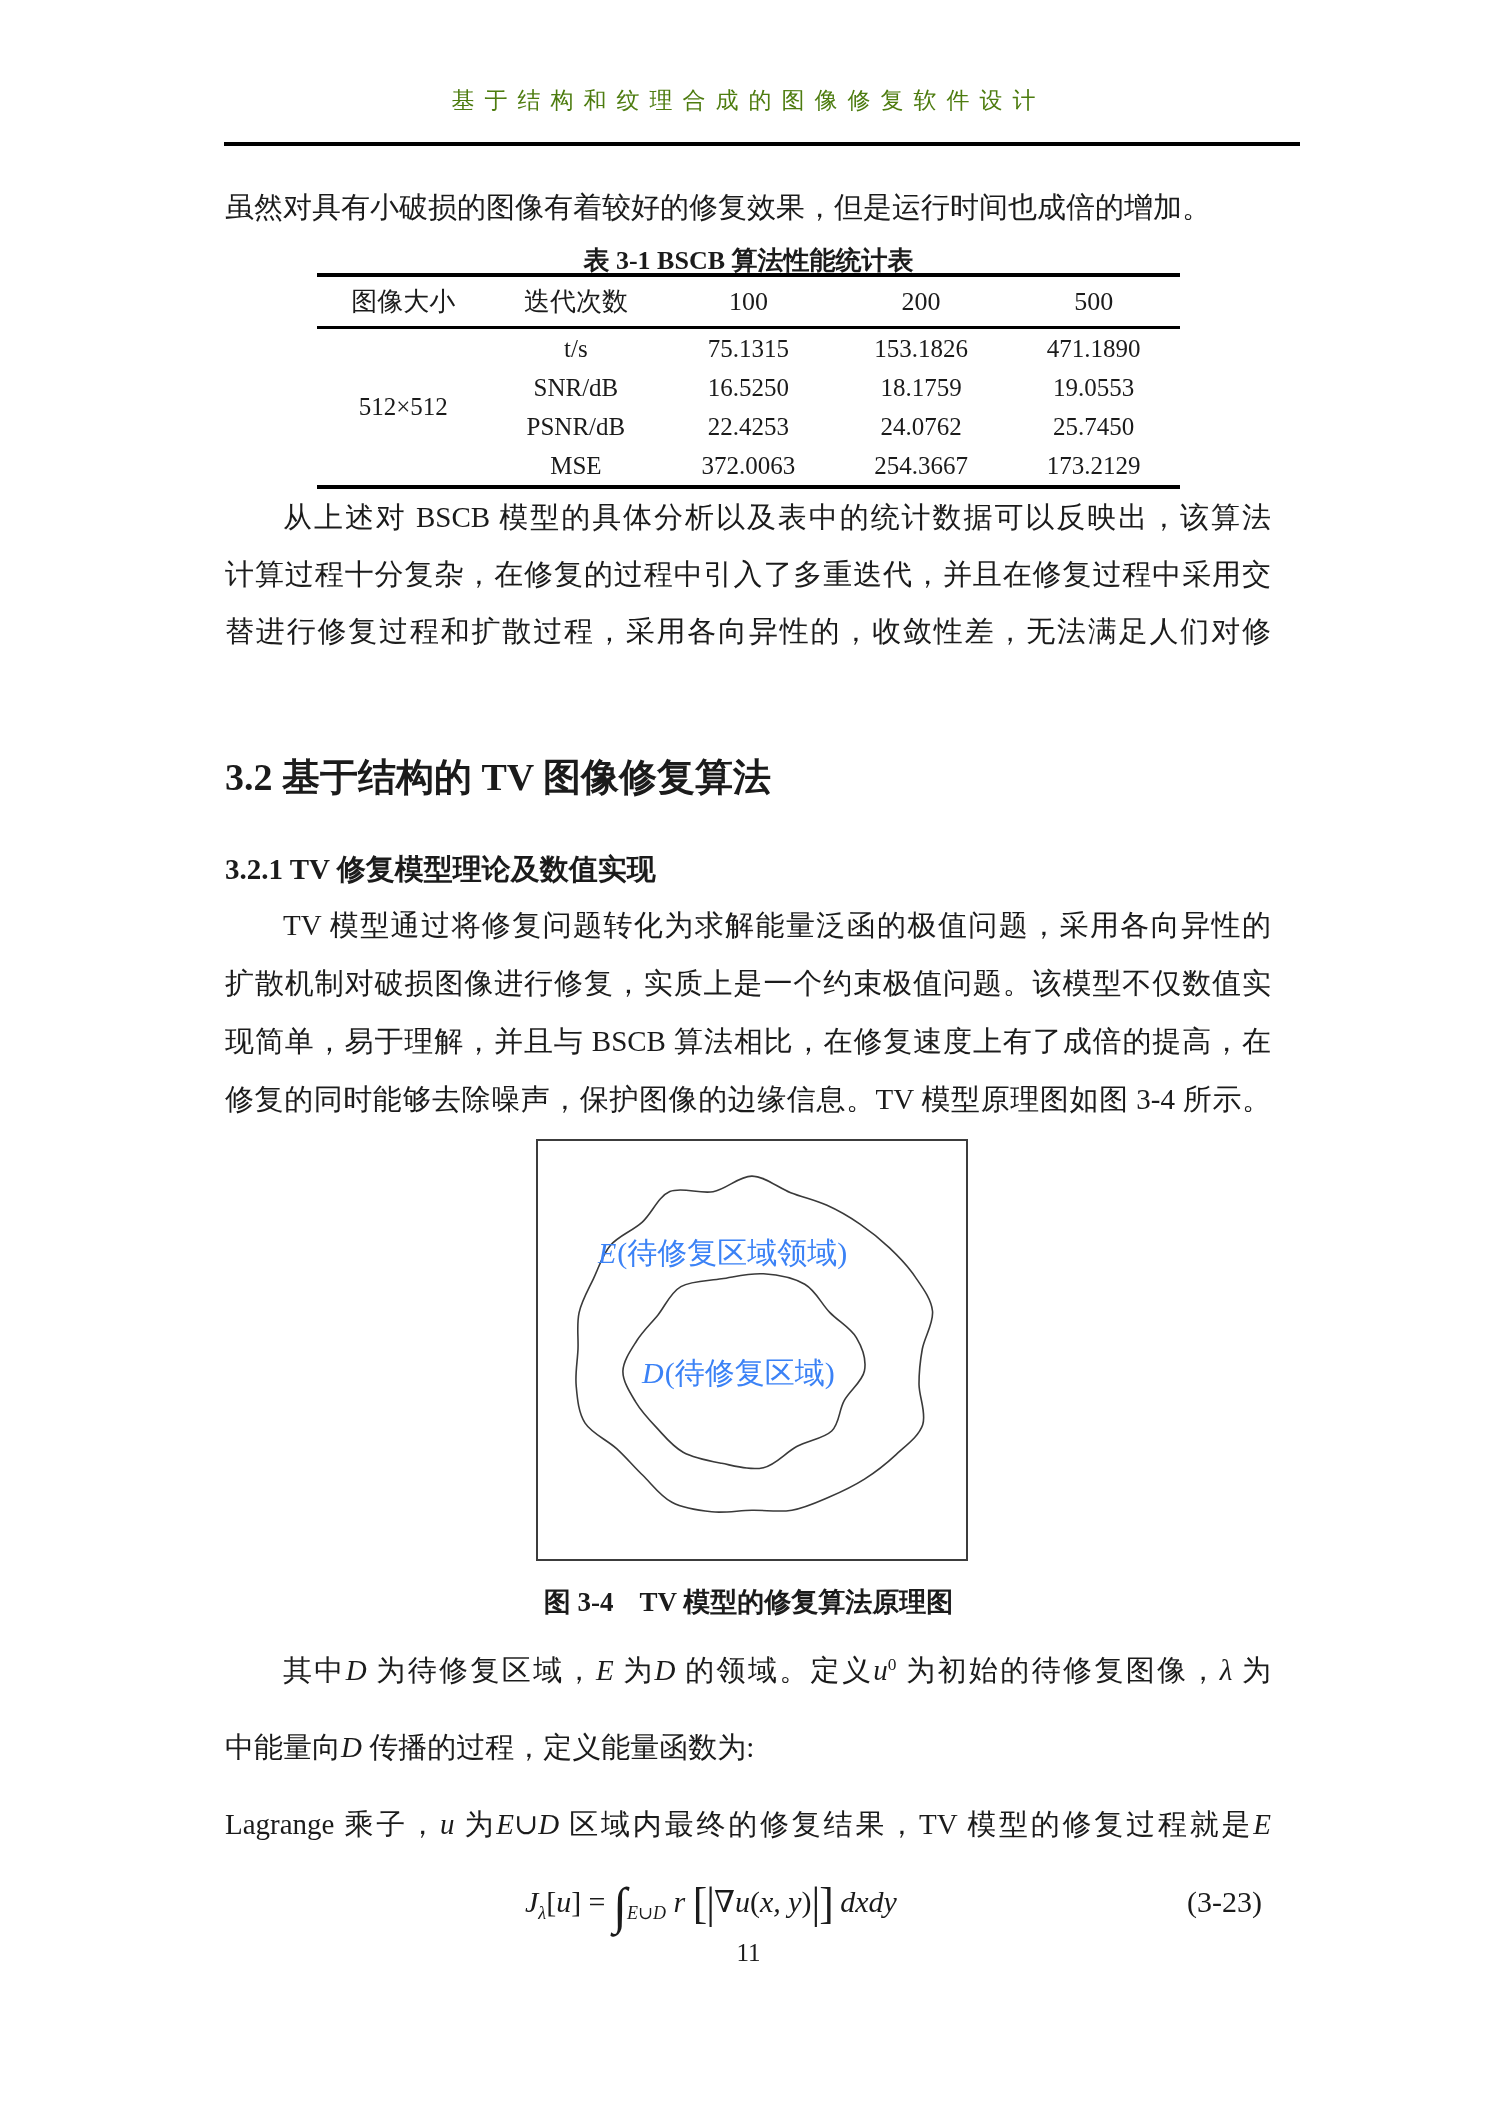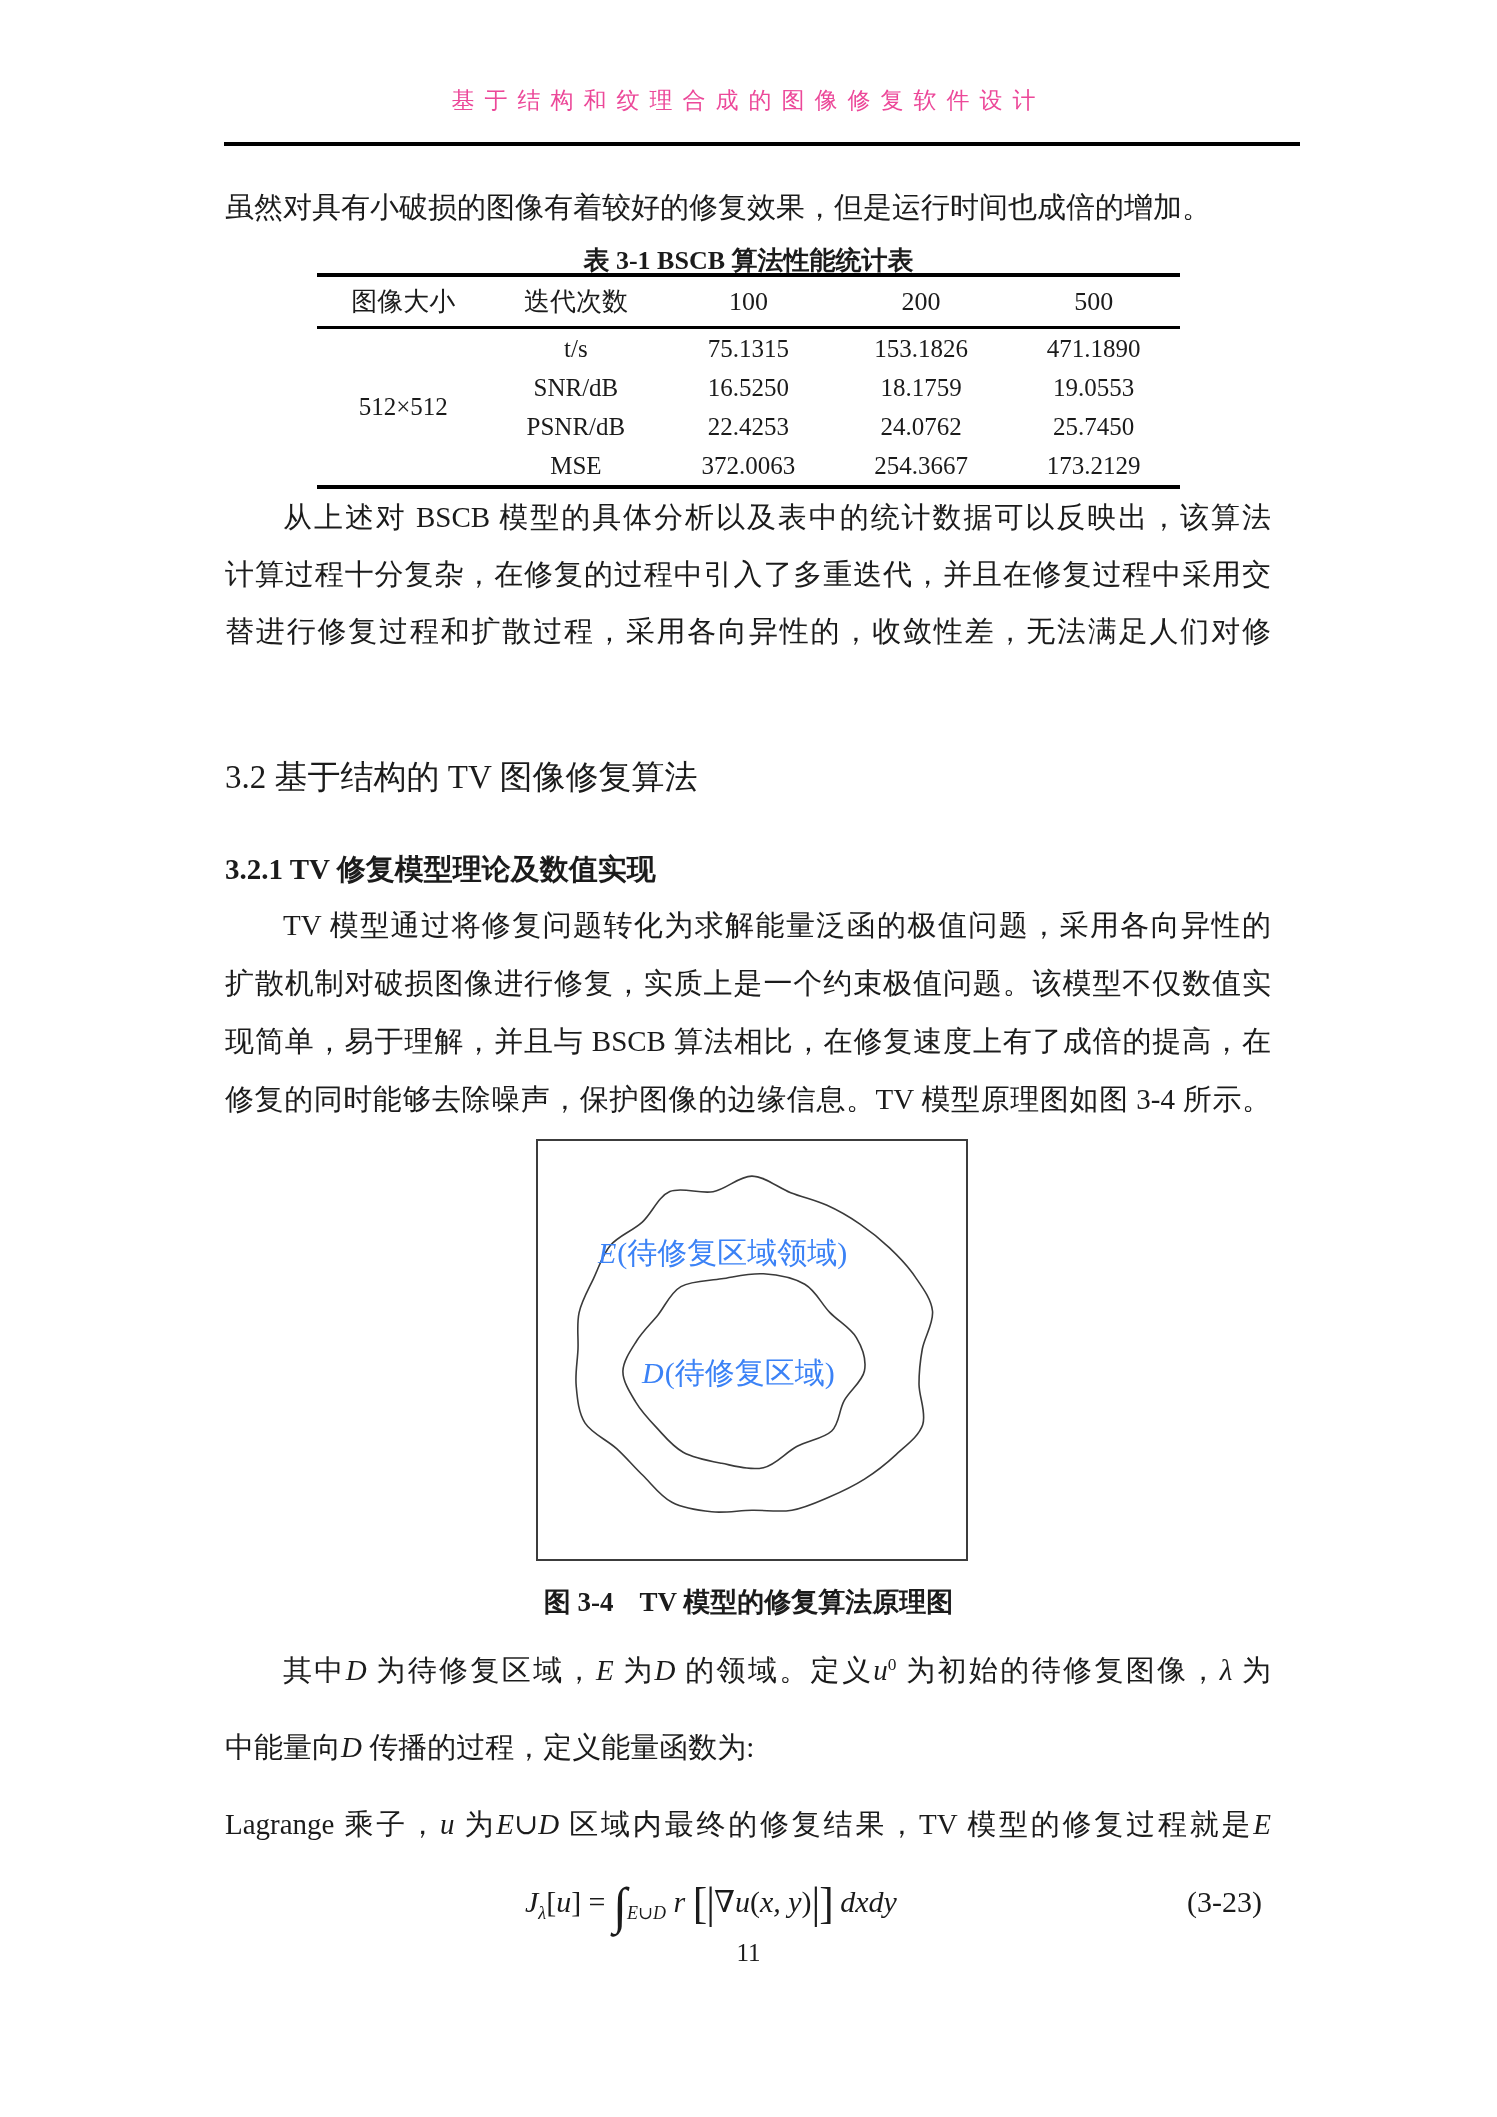--- a/index.html
+++ b/index.html
@@ -9,21 +9,21 @@
     margin:0 auto;
     background:#ffffff;
     font-family:"Liberation Serif","DejaVu Serif",serif;
     color:#1b1b1b;
     overflow:hidden;
   }
   
   .hdr-title{
     position:absolute;top:86px;left:0;width:100%;
     text-align:center;font-size:23px;line-height:30px;
-    letter-spacing:10px;color:#ec4899;
+    letter-spacing:10px;color:#4d7c0f;
   }
   .hdr-rule{
     position:absolute;top:142px;left:224px;width:1076px;height:4px;
     background:#000;
   }
   
   .bodyblock{position:absolute;left:225px;width:1046px;font-size:29px;}
   .line{
     text-align:justify;text-align-last:justify;text-justify:inter-character;
     white-space:nowrap;
@@ -49,21 +49,21 @@
   .tbl-body{
     display:grid;grid-template-columns:repeat(5,1fr);
     grid-auto-rows:39px;align-items:center;text-align:center;font-size:25px;
   }
   .cell-group{grid-column:1;grid-row:1 / span 4;}
   .c2{grid-column:2;} .c3{grid-column:3;} .c4{grid-column:4;} .c5{grid-column:5;}
   .r0{grid-row:1;} .r1{grid-row:2;} .r2{grid-row:3;} .r3{grid-row:4;}
   
   .h-sec{
     position:absolute;top:757px;left:225px;width:1046px;
-    font-size:33px;font-weight:normal;line-height:40px;
+    font-size:38px;font-weight:bold;line-height:40px;
   }
   .h-sub{
     position:absolute;top:851px;left:225px;width:1046px;
     font-size:29px;font-weight:bold;line-height:36px;
   }
   
   .figure{
     position:absolute;top:1139px;left:536px;width:432px;height:422px;
     border:2px solid #3c3c3c;box-sizing:border-box;background:#fff;
   }

